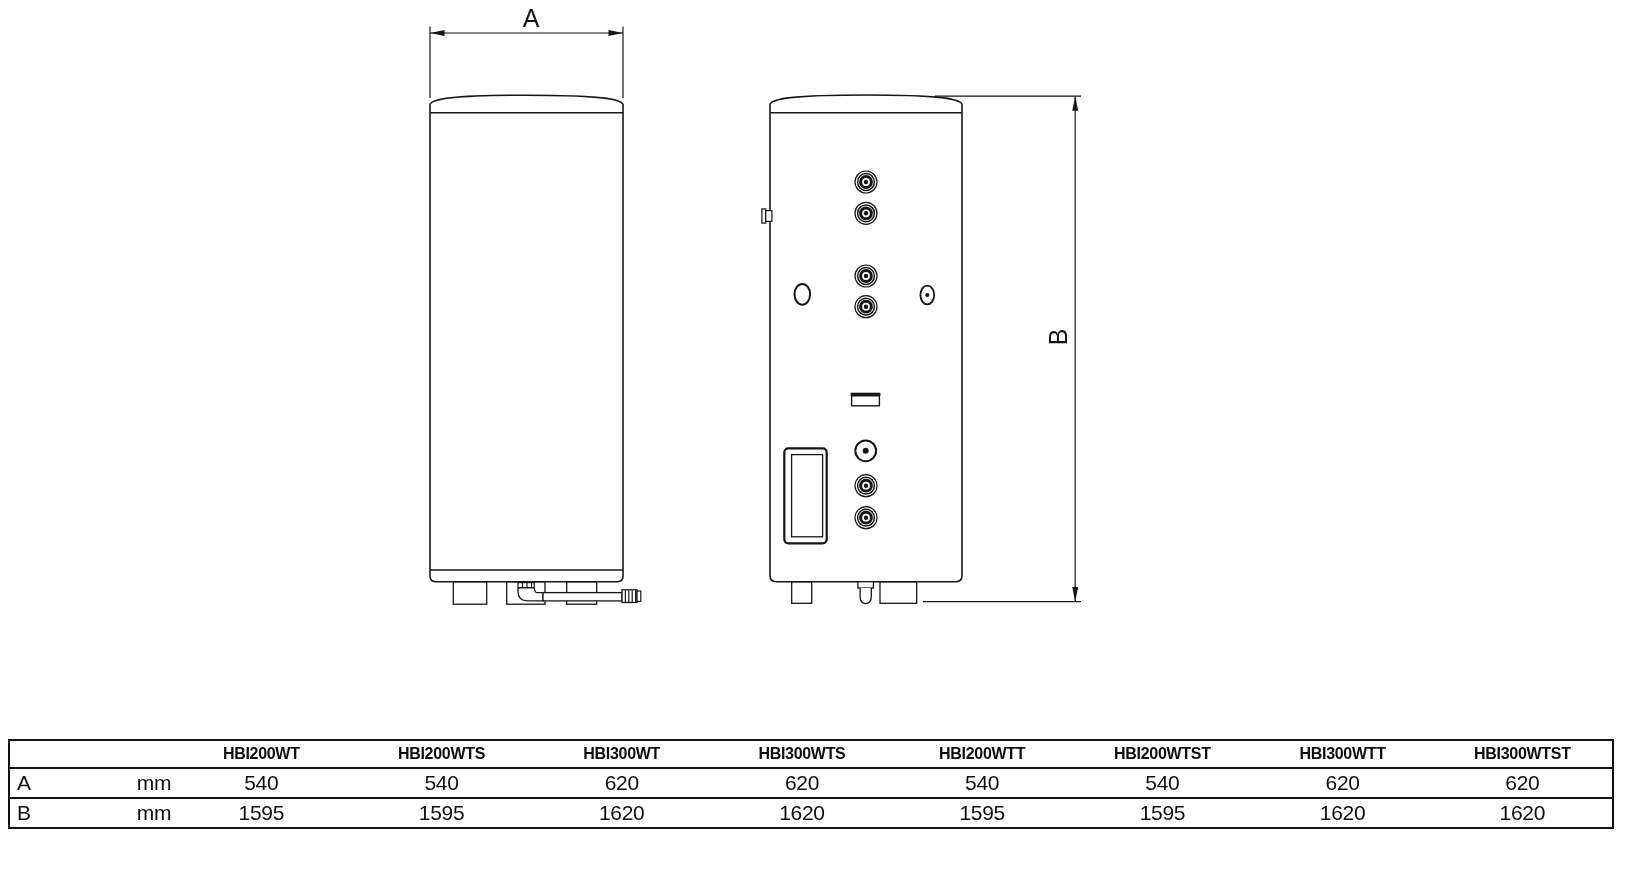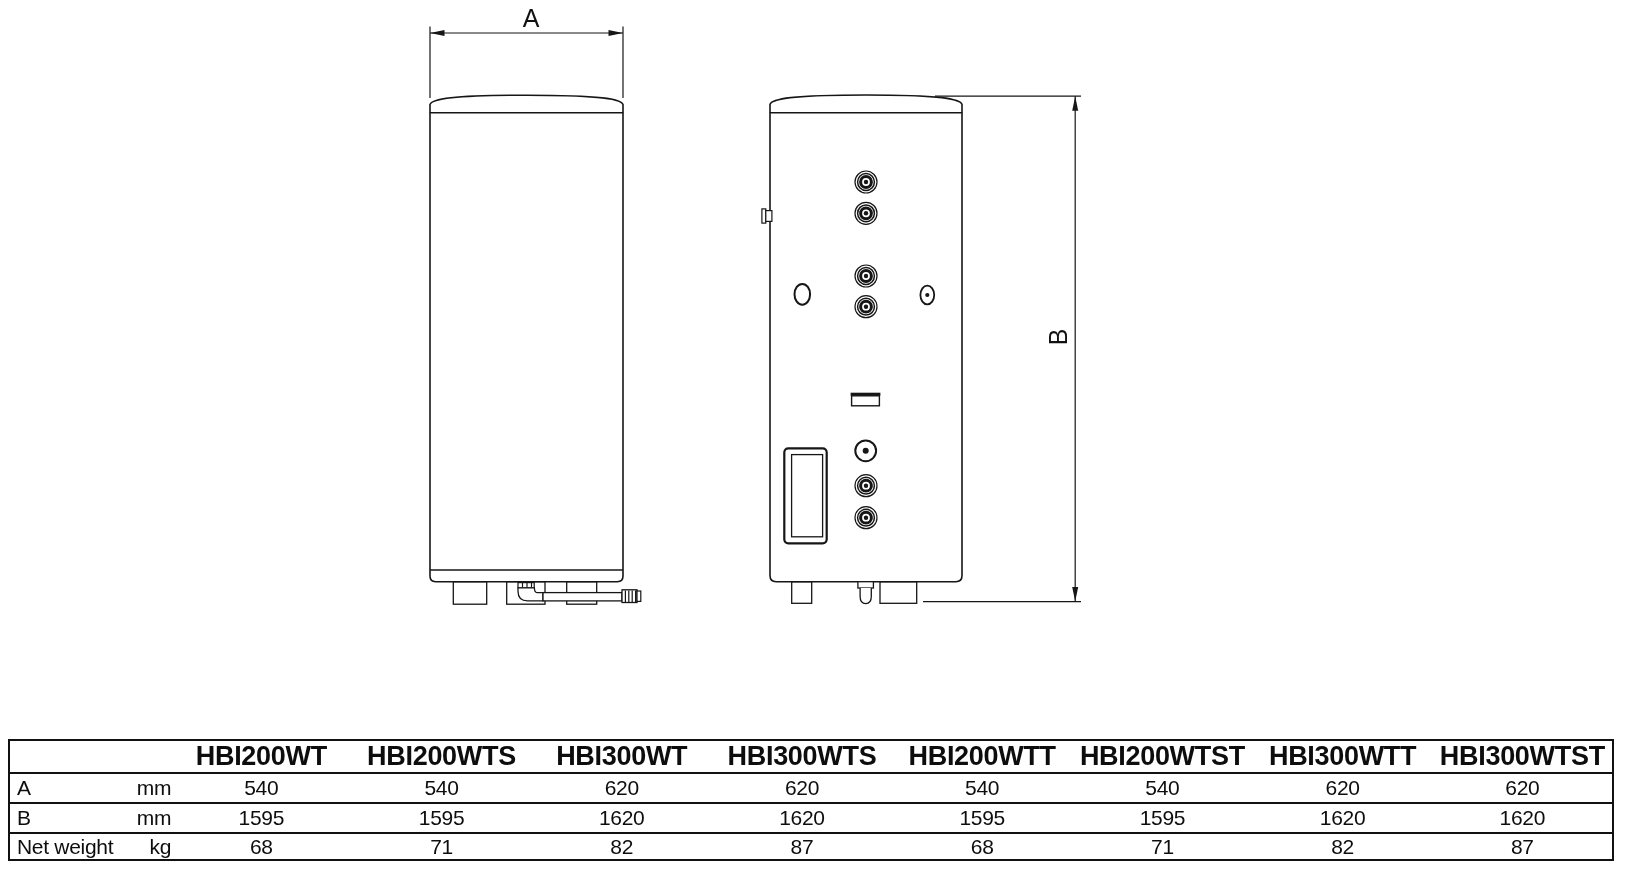--- a/index.html
+++ b/index.html
@@ -10,21 +10,21 @@
   .thin{stroke-width:1.3;}
   .dim{stroke:#161616;fill:none;stroke-width:1.2;}
   .arrow{fill:#161616;stroke:none;}
   .wfill{fill:#ffffff;stroke:#161616;}
   .dimtxt{font-family:"Liberation Sans",sans-serif;font-size:25px;fill:#111111;}
   #spec-table{position:absolute;left:8px;top:739px;width:1606px;border-collapse:collapse;
               table-layout:fixed;border:2px solid #111111;color:#0d0d0d;
               font-family:"Liberation Sans",sans-serif;font-size:21px;letter-spacing:-0.3px;}
   #spec-table th,#spec-table td{padding:0;text-align:center;font-weight:normal;
               white-space:nowrap;overflow:hidden;}
-  #spec-table thead th{font-weight:bold;font-size:27px;height:26px;}
+  #spec-table thead th{font-weight:bold;font-size:16px;height:26px;}
   #spec-table tr{border-bottom:2px solid #111111;}
   #spec-table tbody tr:nth-child(1) td{height:28px;}
   #spec-table tbody tr:nth-child(2) td{height:28px;}
   #spec-table tbody tr:nth-child(3) td{height:25px;}
   #spec-table .lbl{text-align:left;padding-left:7px;}
   #spec-table .unit{text-align:right;padding-left:4px;}
 </style>
 </head>
 <body>
 
@@ -177,28 +177,16 @@
           <td class="unit">mm</td>
           <td>1595</td>
           <td>1595</td>
           <td>1620</td>
           <td>1620</td>
           <td>1595</td>
           <td>1595</td>
           <td>1620</td>
           <td>1620</td>
         </tr>
-        <tr>
-          <td class="lbl">Net weight</td>
-          <td class="unit">kg</td>
-          <td>68</td>
-          <td>71</td>
-          <td>82</td>
-          <td>87</td>
-          <td>68</td>
-          <td>71</td>
-          <td>82</td>
-          <td>87</td>
-        </tr>
       </tbody>
     </table>
 
 </div>
 
 </body></html>

